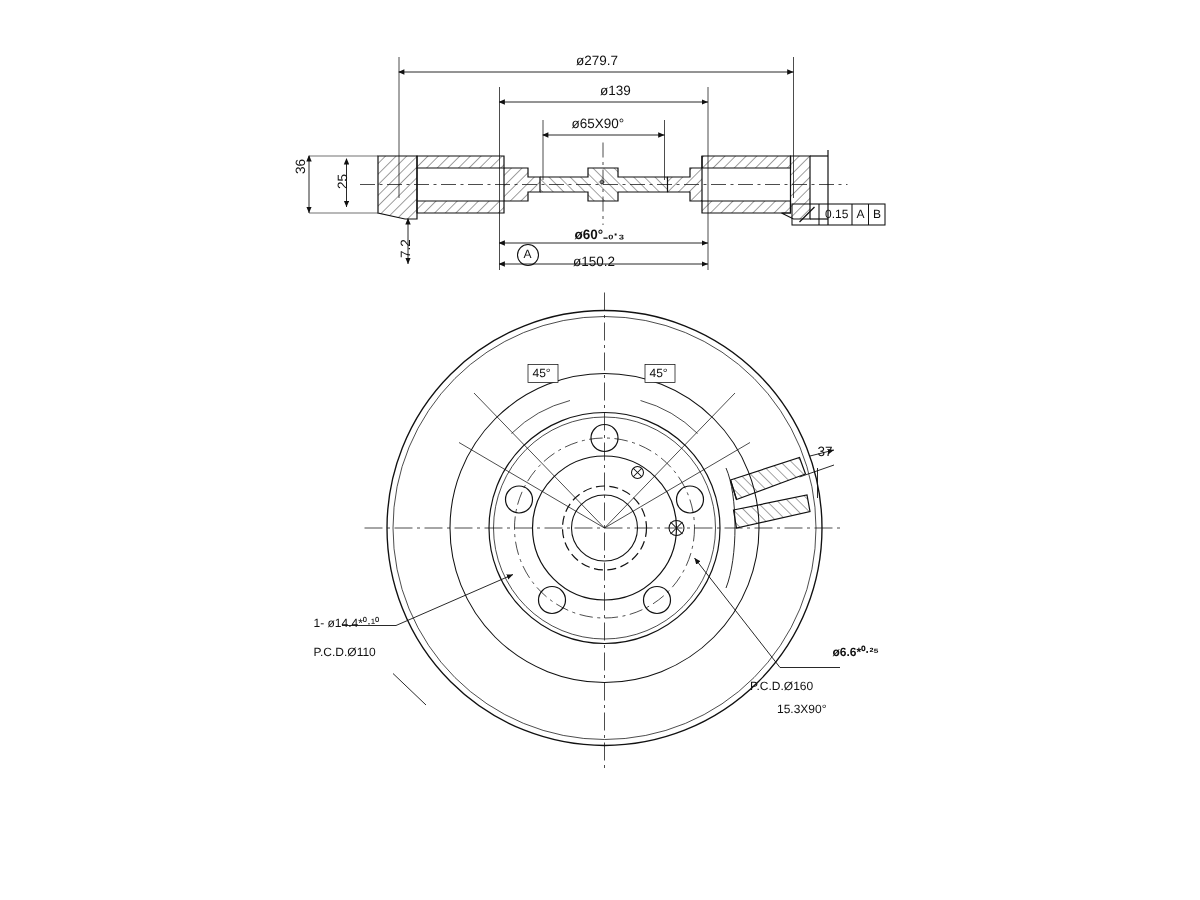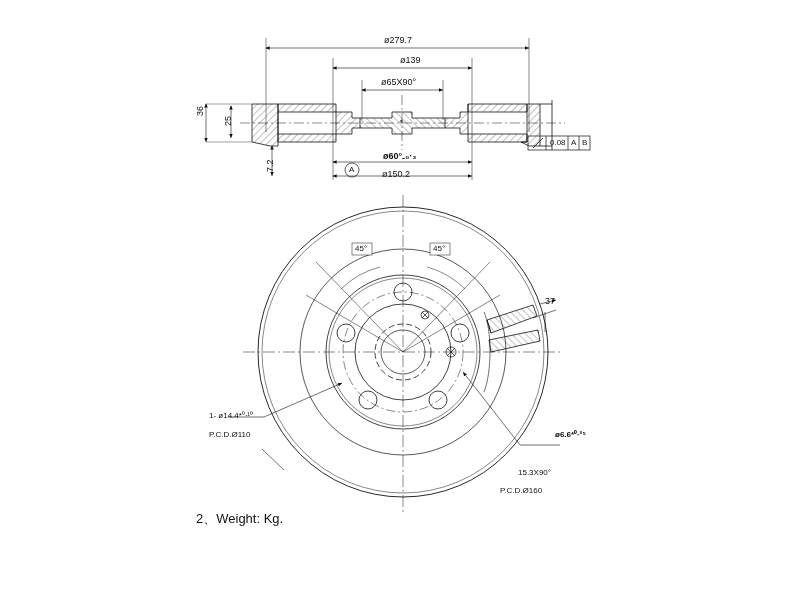--- a/index.html
+++ b/index.html
@@ -193,33 +193,32 @@
   <div class="txt" style="left:388px;top:56px;padding-left:12px;">ø139</div>
   <div class="txt" style="left:381px;top:78px;">ø65X90°</div>
   <div class="txt" style="left:383px;top:152px;font-weight:bold;">ø60°₋₀·₃</div>
   <div class="txt" style="left:382px;top:170px;">ø150.2</div>
 
   <div class="txt" style="left:196px;top:116px;transform:rotate(-90deg);transform-origin:left top;">36</div>
   <div class="txt" style="left:224px;top:126px;transform:rotate(-90deg);transform-origin:left top;">25</div>
   <div class="txt" style="left:266px;top:172px;transform:rotate(-90deg);transform-origin:left top;">7.2</div>
 
   <div class="txt sm" style="left:349px;top:166px;">A</div>
-  <div class="txt sm" style="left:550px;top:139px;">0.08</div>
+  <div class="txt sm" style="left:550px;top:139px;">0.15</div>
   <div class="txt sm" style="left:571px;top:139px;">A</div>
   <div class="txt sm" style="left:582px;top:139px;">B</div>
   <div class="txt sm" style="left:399px;top:118px;">⌖</div>
 
   <div class="txt sm" style="left:355px;top:245px;">45°</div>
   <div class="txt sm" style="left:433px;top:245px;">45°</div>
   <div class="txt" style="left:545px;top:297px;">37</div>
 
   <div class="txt sm" style="left:209px;top:412px;">1- ø14.4*⁰·¹⁰</div>
   <div class="txt sm" style="left:209px;top:431px;">P.C.D.Ø110</div>
 
   <div class="txt sm" style="left:555px;top:431px;font-weight:bold;">ø6.6*⁰·²⁵</div>
-  <div class="txt sm" style="left:500px;top:454px;margin-top:33px;">P.C.D.Ø160</div>
+  <div class="txt sm" style="left:500px;top:454px;">P.C.D.Ø160</div>
   <div class="txt sm" style="left:518px;top:469px;">15.3X90°</div>
 
   <div class="notes">
-    <div>2、Weight:  Kg.</div>
   </div>
 
 </div>
 
 </body></html>

